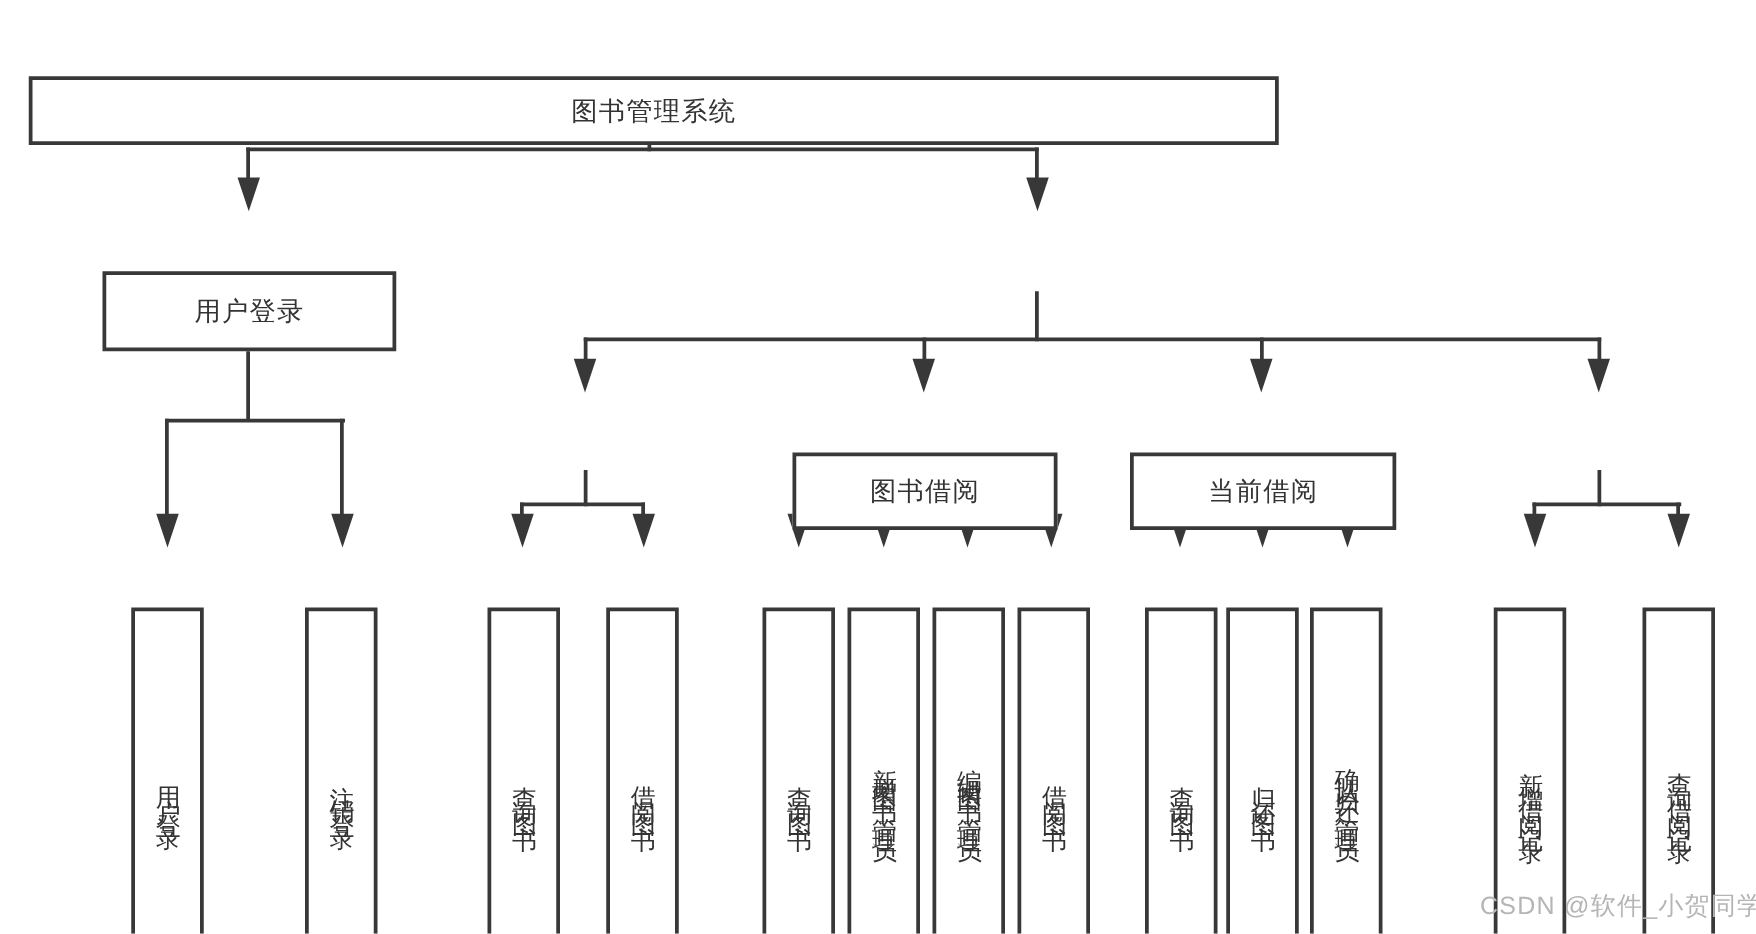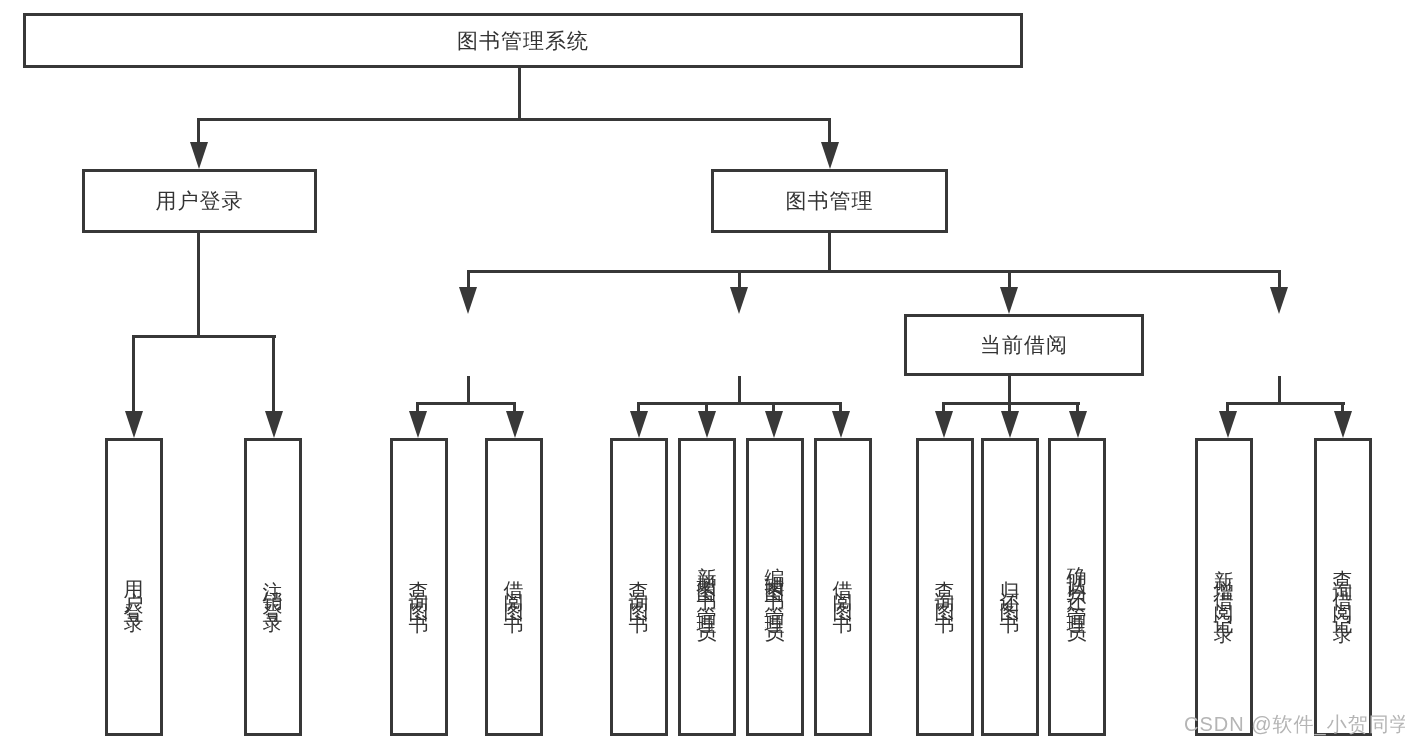--- a/index.html
+++ b/index.html
@@ -20,20 +20,21 @@
     box-sizing: border-box;
     background: #ffffff;
     border: 3px solid #383838;
     color: #333333;
     display: flex;
     align-items: center;
     justify-content: center;
     font-size: 21px;
     letter-spacing: 1px;
     z-index: 2;
+    margin-top: 48px;
   }
   .vbox {
     writing-mode: vertical-lr;
     text-orientation: mixed;
     font-size: 20px;
     letter-spacing: 11px;
     line-height: 1;
   }
   .vbox.long { letter-spacing: 8px; }
   .hline, .vline {
@@ -71,41 +72,41 @@
   <div class="box" style="left:23px; top:13px; width:1000px; height:55px;">图书管理系统</div>
 
   <div class="vline" style="left:518px; top:68px; height:53px;"></div>
   <div class="hline" style="left:197px; top:118px; width:634px;"></div>
   <div class="vline" style="left:197px; top:118px; height:28px;"></div>
   <div class="vline" style="left:828px; top:118px; height:28px;"></div>
   <div class="arrow" style="left:190px; top:142px;"></div>
   <div class="arrow" style="left:821px; top:142px;"></div>
 
   <div class="box" style="left:82px; top:169px; width:235px; height:64px;">用户登录</div>
-  <div class="box" style="left:711px; top:169px; width:237px; height:64px;">图书管理</div>
 
   <div class="vline" style="left:197px; top:233px; height:104px;"></div>
   <div class="hline" style="left:132px; top:335px; width:144px;"></div>
   <div class="vline" style="left:132px; top:335px; height:80px;"></div>
   <div class="vline" style="left:272px; top:335px; height:80px;"></div>
   <div class="arrow" style="left:125px; top:411px;"></div>
   <div class="arrow" style="left:265px; top:411px;"></div>
 
   <div class="vline" style="left:828px; top:233px; height:40px;"></div>
   <div class="hline" style="left:467px; top:270px; width:814px;"></div>
   <div class="vline" style="left:467px; top:270px; height:20px;"></div>
   <div class="vline" style="left:738px; top:270px; height:20px;"></div>
   <div class="vline" style="left:1008px; top:270px; height:20px;"></div>
   <div class="vline" style="left:1278px; top:270px; height:20px;"></div>
   <div class="arrow" style="left:459px; top:287px;"></div>
   <div class="arrow" style="left:730px; top:287px;"></div>
   <div class="arrow" style="left:1000px; top:287px;"></div>
   <div class="arrow" style="left:1270px; top:287px;"></div>
 
-  <div class="box" style="left:904px; top:314px; width:240px; height:62px;">当前借阅</div>
+  <div class="box" style="left:634px; top:314px; width:212px; height:62px;">图书借阅</div>
+  <div class="box" style="left:904px; top:314px; width:213px; height:62px;">当前借阅</div>
 
   <div class="vline" style="left:467px; top:376px; height:29px;"></div>
   <div class="vline" style="left:738px; top:376px; height:29px;"></div>
   <div class="vline" style="left:1008px; top:376px; height:29px;"></div>
   <div class="vline" style="left:1278px; top:376px; height:29px;"></div>
 
   <div class="hline" style="left:416px; top:402px; width:100px;"></div>
   <div class="hline" style="left:637px; top:402px; width:205px;"></div>
   <div class="hline" style="left:942px; top:402px; width:138px;"></div>
   <div class="hline" style="left:1226px; top:402px; width:119px;"></div>

